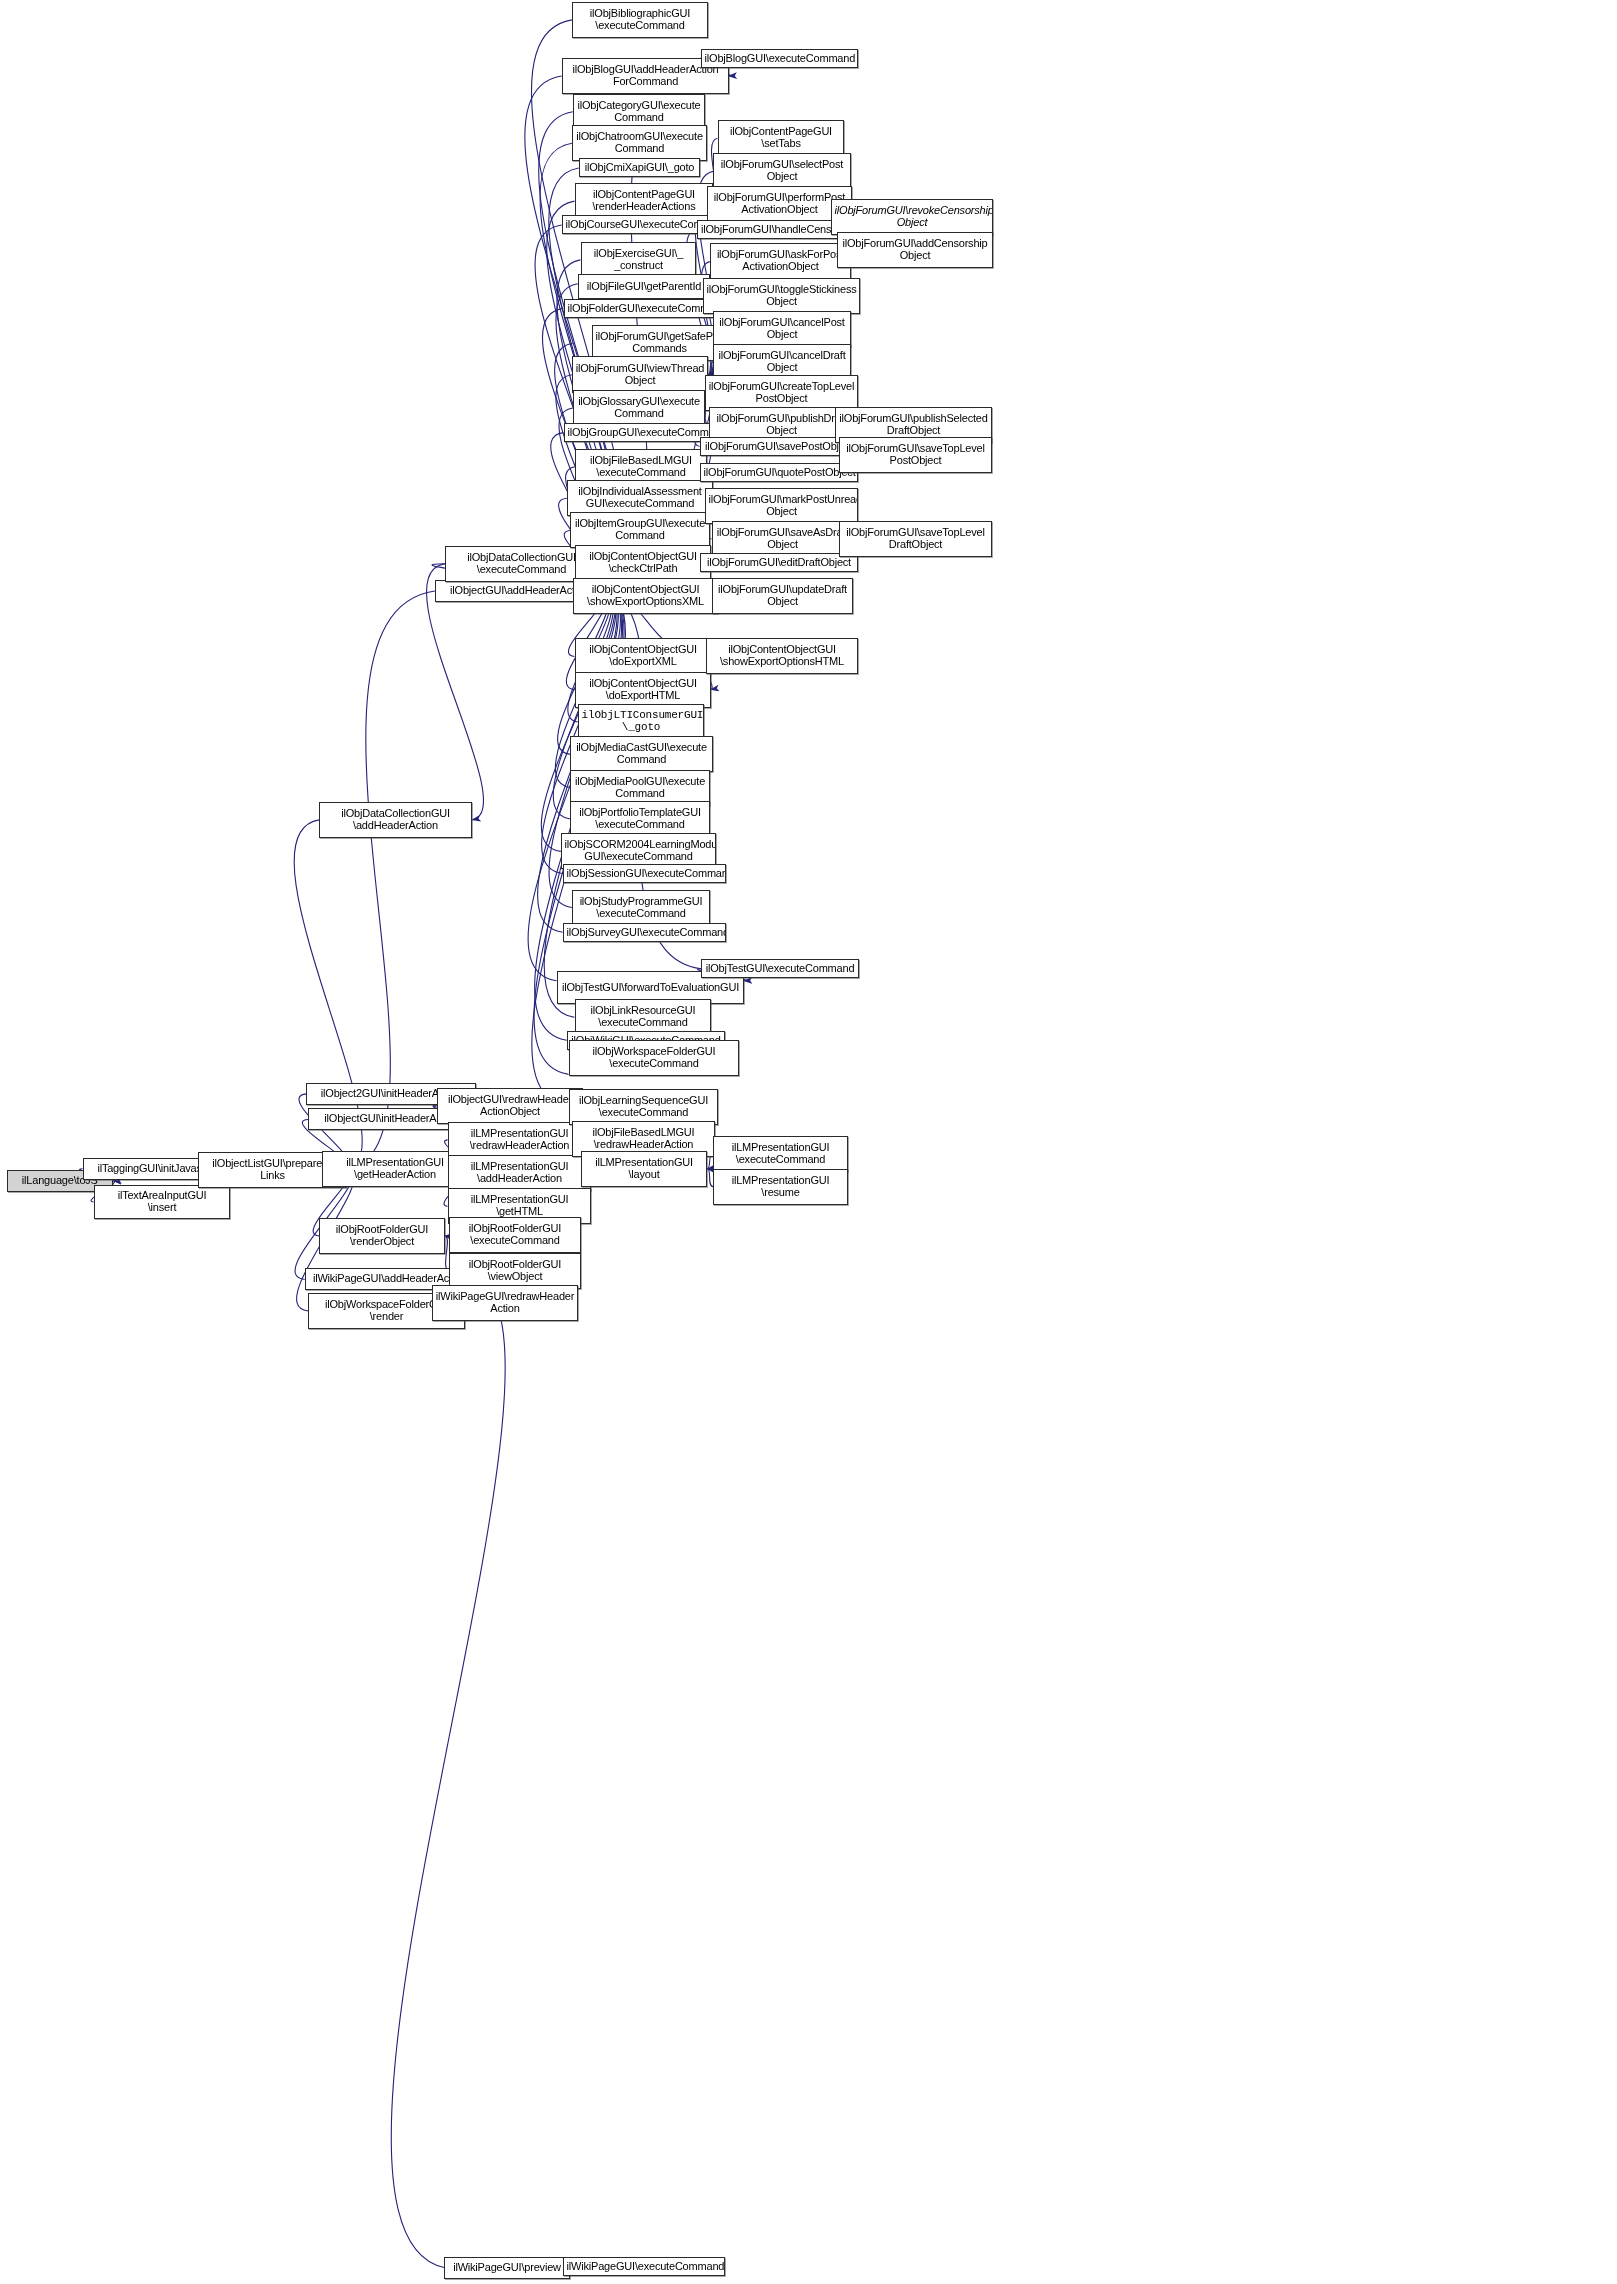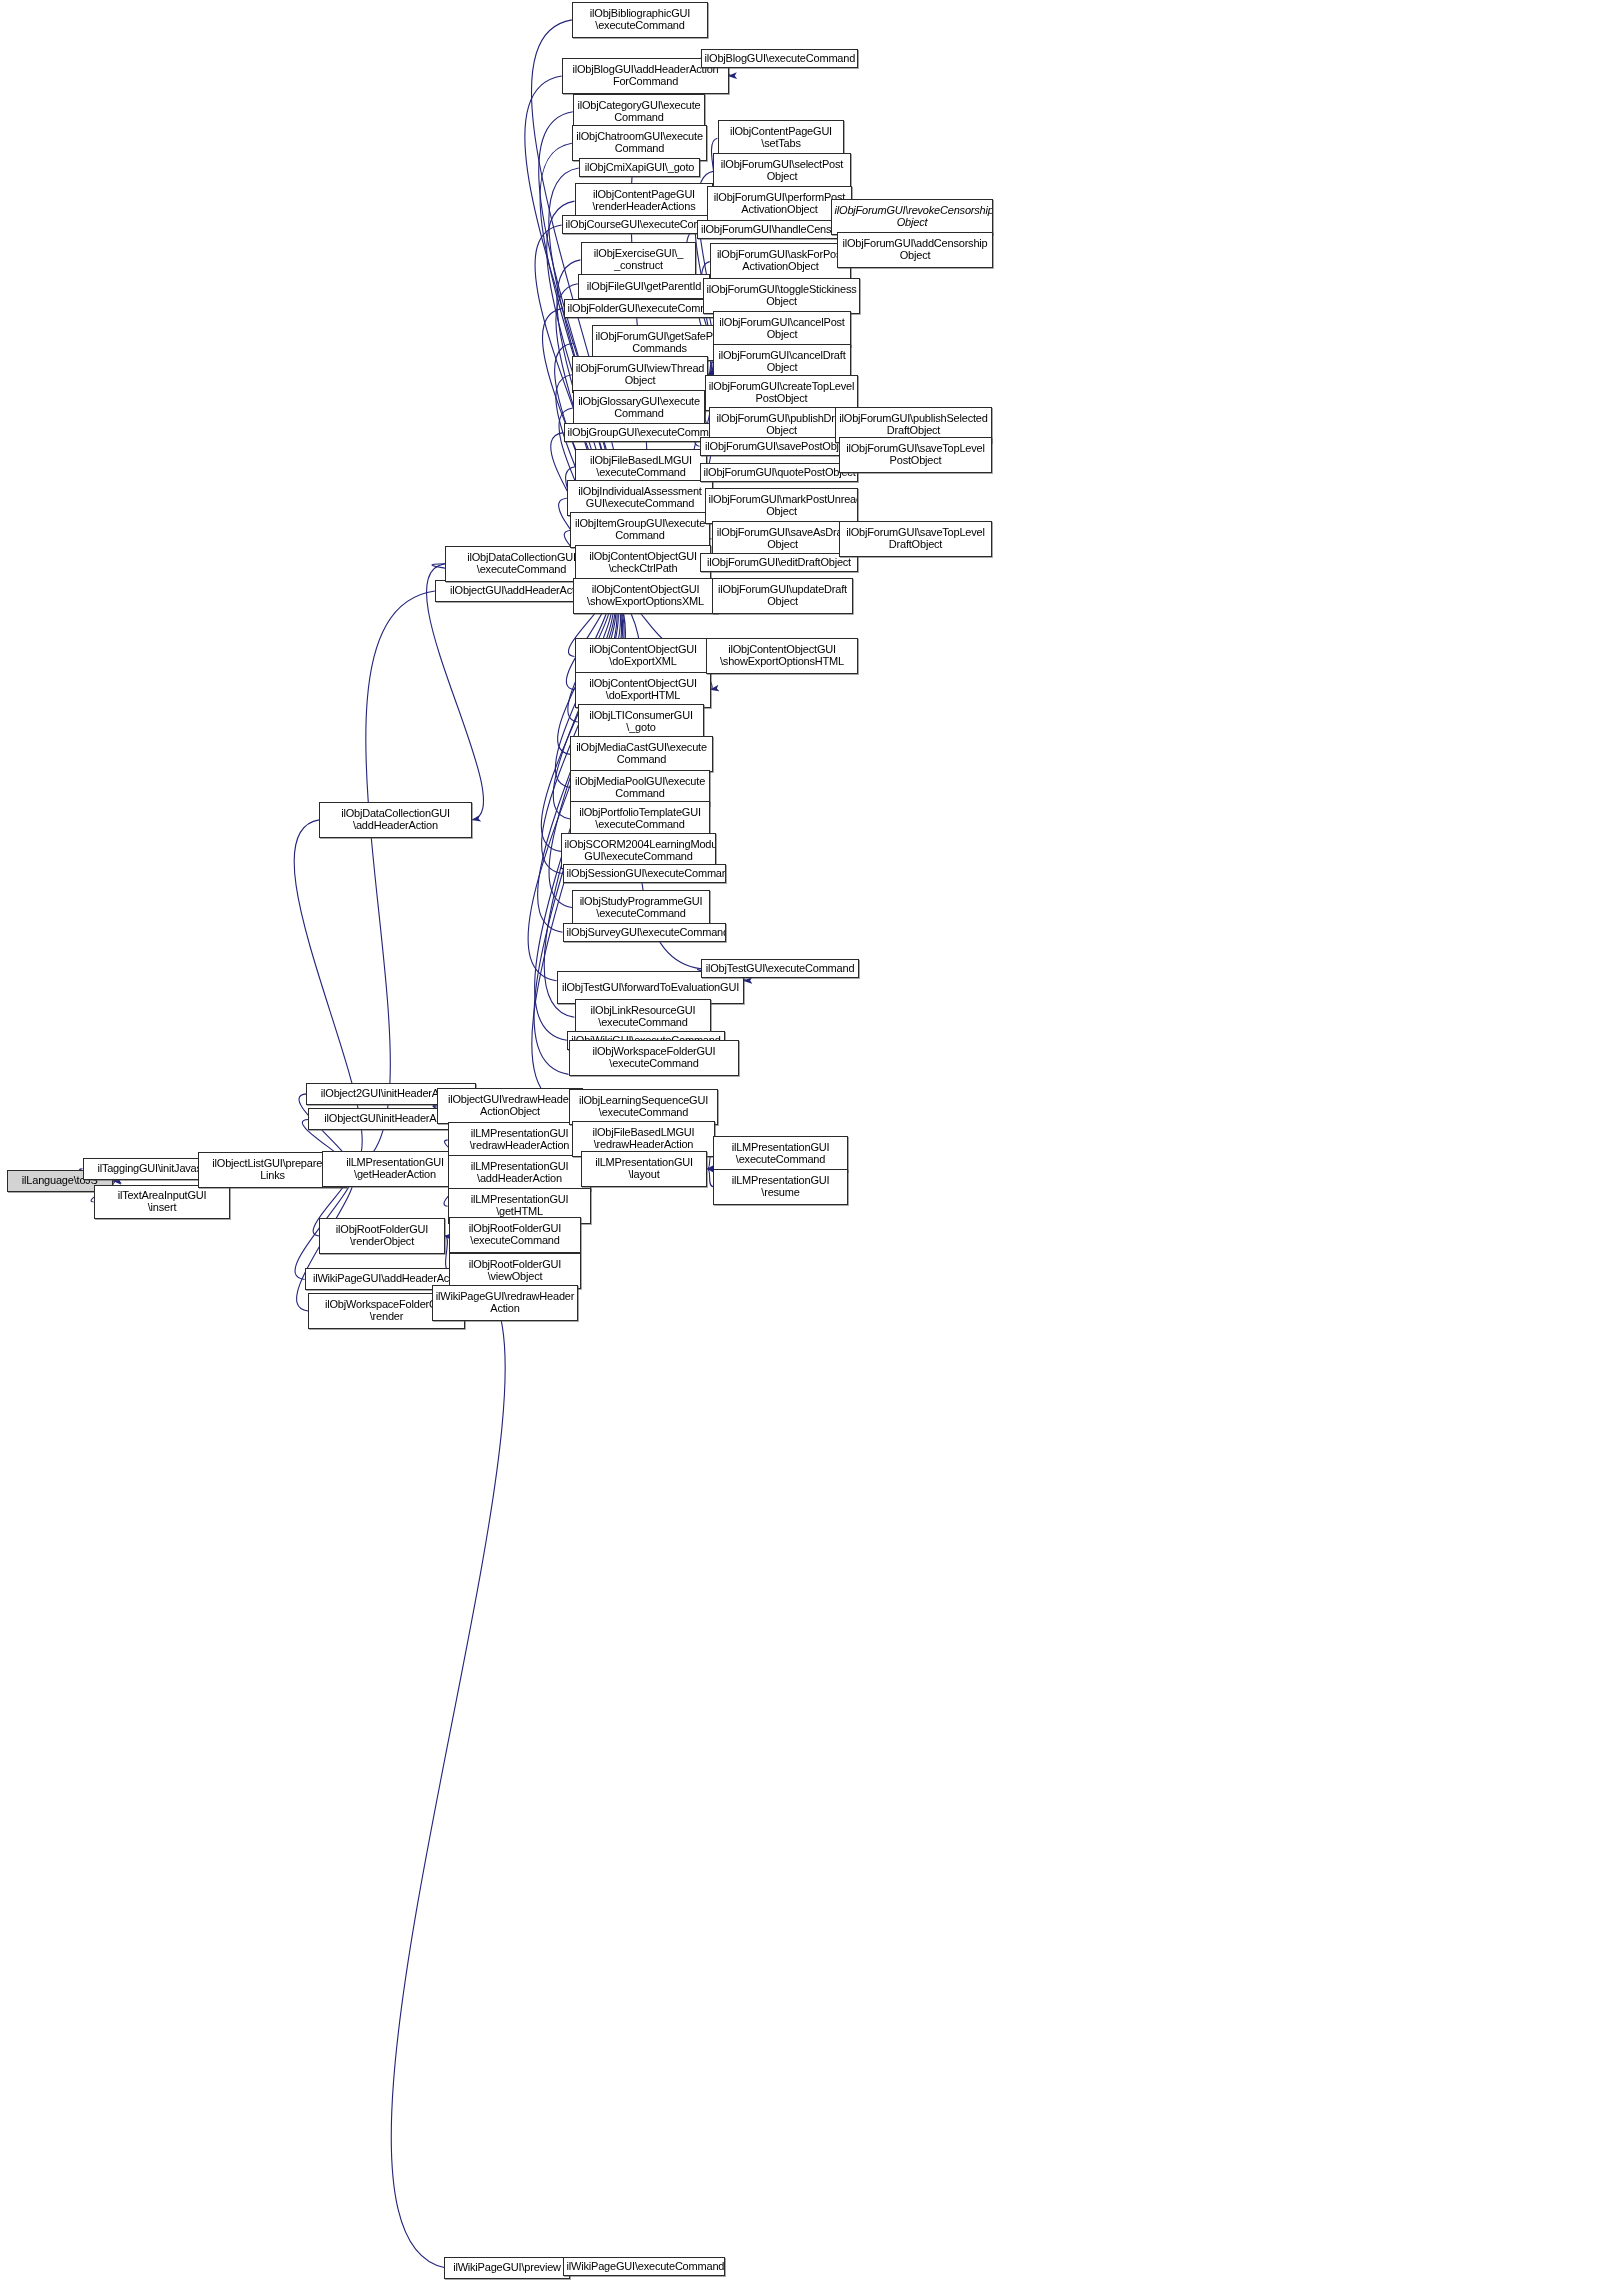--- a/index.html
+++ b/index.html
@@ -196,21 +196,21 @@
       <div class="node" style="left: 570px; top: 512px; width: 140px; height: 36px;"><span>ilObjItemGroupGUI\execute
 Command</span></div>
       <div class="node" style="left: 575px; top: 545px; width: 136px; height: 36px;"><span>ilObjContentObjectGUI
 \checkCtrlPath</span></div>
       <div class="node" style="left: 573px; top: 578px; width: 145px; height: 36px;"><span>ilObjContentObjectGUI
 \showExportOptionsXML</span></div>
       <div class="node" style="left: 575px; top: 638px; width: 136px; height: 36px;"><span>ilObjContentObjectGUI
 \doExportXML</span></div>
       <div class="node" style="left: 575px; top: 672px; width: 136px; height: 36px;"><span>ilObjContentObjectGUI
 \doExportHTML</span></div>
-      <div class="node" style="left: 578px; top: 704px; width: 126px; height: 36px;"><span>ilObjLTIConsumerGUI
+      <div class="node" style="left: 578px; top: 704px; width: 126px; height: 36px; font-family: Liberation Mono, monospace;"><span>ilObjLTIConsumerGUI
 \_goto</span></div>
       <div class="node" style="left: 570px; top: 736px; width: 143px; height: 36px;"><span>ilObjMediaCastGUI\execute
 Command</span></div>
       <div class="node" style="left: 570px; top: 770px; width: 140px; height: 36px;"><span>ilObjMediaPoolGUI\execute
 Command</span></div>
       <div class="node" style="left: 570px; top: 801px; width: 140px; height: 36px;"><span>ilObjPortfolioTemplateGUI
 \executeCommand</span></div>
       <div class="node" style="left: 561px; top: 833px; width: 155px; height: 36px;"><span>ilObjSCORM2004LearningModule
 GUI\executeCommand</span></div>
       <div class="node" style="left: 563px; top: 864px; width: 163px; height: 19px;"><span>ilObjSessionGUI\executeCommand</span></div>

